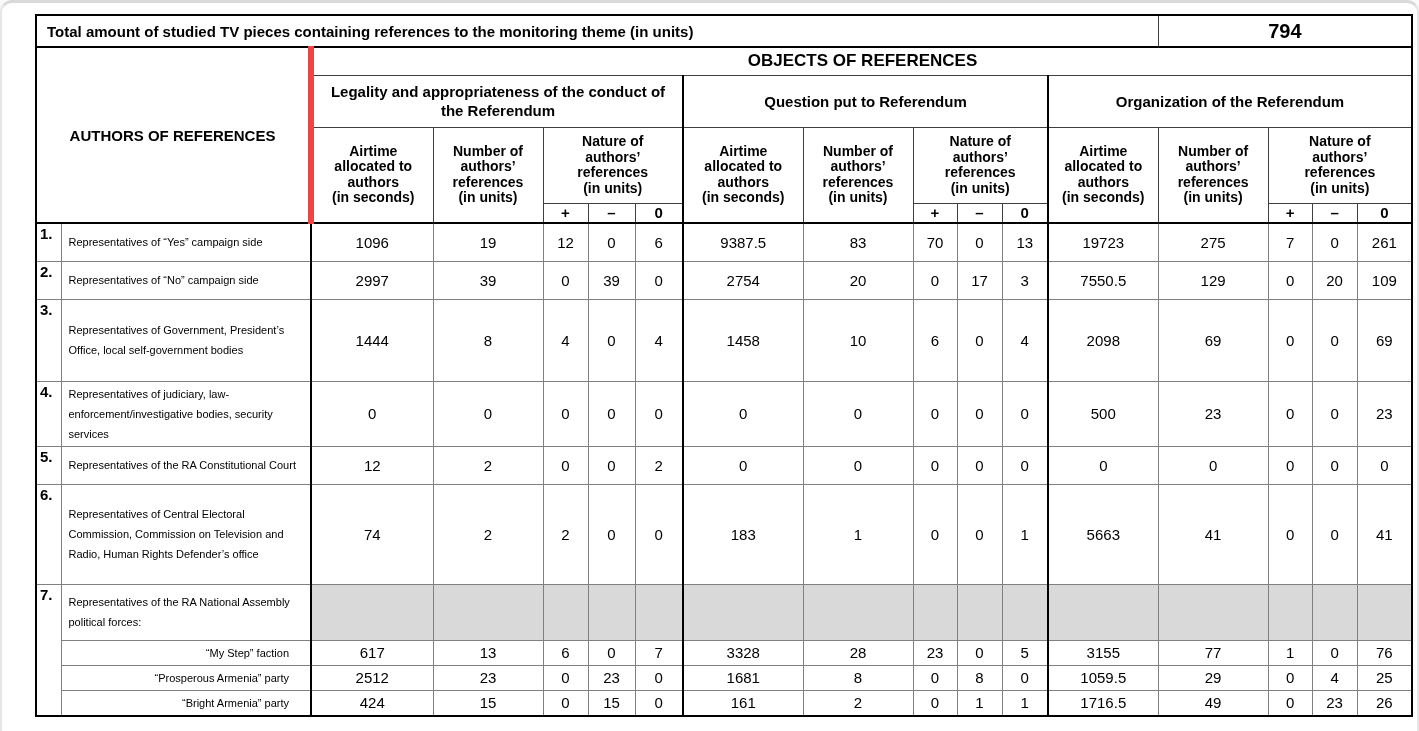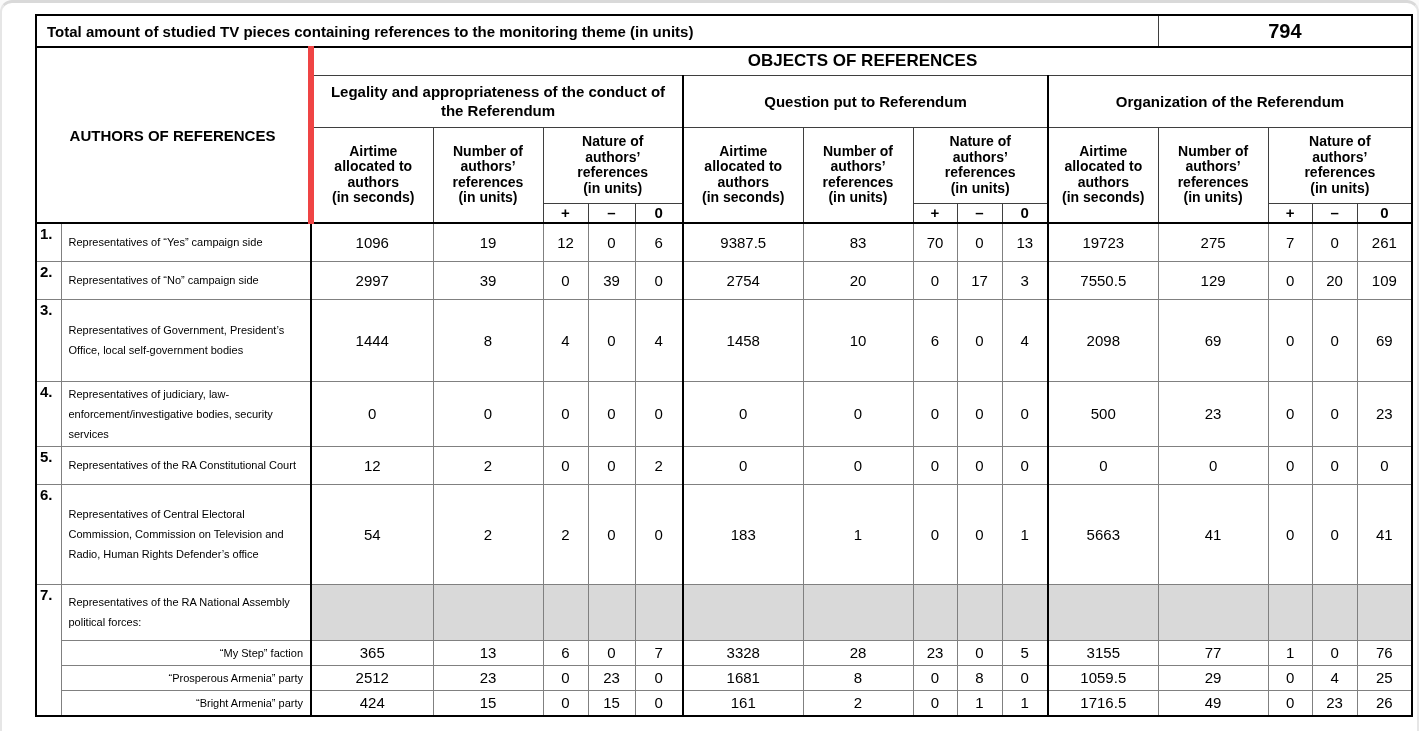--- a/index.html
+++ b/index.html
@@ -28,21 +28,21 @@
              border-right:6px solid #ef4444; }
   .objects { font-weight:bold; font-size:17px; text-align:center; vertical-align:middle; }
   .ghdr { font-weight:bold; font-size:15px; text-align:center; vertical-align:middle;
           padding:0 8px; line-height:19px; }
   .mhdr { font-weight:bold; font-size:14px; text-align:center; vertical-align:middle;
           white-space:pre-line; line-height:15.5px; padding:2px 1px; }
   .sgn  { font-weight:bold; font-size:15px; text-align:center; vertical-align:middle; line-height:16px; }
   .num  { font-weight:bold; font-size:15px; text-align:left; vertical-align:top; padding:1px 0 0 3px; }
   .lbl  { font-size:11px; text-align:left; vertical-align:middle; line-height:20px;
           padding:2px 4px 2px 7px; border-right:2px solid #000; }
-  .lbl.sub { text-align:right; padding-right:7px; }
+  .lbl.sub { text-align:right; padding-right:21px; }
   .it   { }
   .c    { font-size:15px; text-align:center; vertical-align:middle; }
   .shade { background:#d9d9d9; }
   .gS   { border-left:2px solid #000; }
   .first-data td { border-top:2px solid #000; }
 </style>
 </head>
 <body>
 
 <div class="frame">
@@ -227,21 +227,21 @@
           <td class="c gS">0</td>
           <td class="c">0</td>
           <td class="c">0</td>
           <td class="c">0</td>
           <td class="c">0</td>
         </tr>
 
         <tr class="r6">
           <td class="num">6.</td>
           <td class="lbl">Representatives of Central Electoral Commission, Commission on Television and Radio, Human Rights Defender’s office</td>
-          <td class="c gS">54</td>
+          <td class="c gS">74</td>
           <td class="c">2</td>
           <td class="c">2</td>
           <td class="c">0</td>
           <td class="c">0</td>
           <td class="c gS">183</td>
           <td class="c">1</td>
           <td class="c">0</td>
           <td class="c">0</td>
           <td class="c">1</td>
           <td class="c gS">5663</td>
@@ -266,21 +266,21 @@
           <td class="c shade"></td>
           <td class="c shade gS"></td>
           <td class="c shade"></td>
           <td class="c shade"></td>
           <td class="c shade"></td>
           <td class="c shade"></td>
         </tr>
 
         <tr class="rs">
           <td class="lbl sub">“My Step” faction</td>
-          <td class="c gS">365</td>
+          <td class="c gS">617</td>
           <td class="c">13</td>
           <td class="c">6</td>
           <td class="c">0</td>
           <td class="c">7</td>
           <td class="c gS">3328</td>
           <td class="c">28</td>
           <td class="c">23</td>
           <td class="c">0</td>
           <td class="c">5</td>
           <td class="c gS">3155</td>

